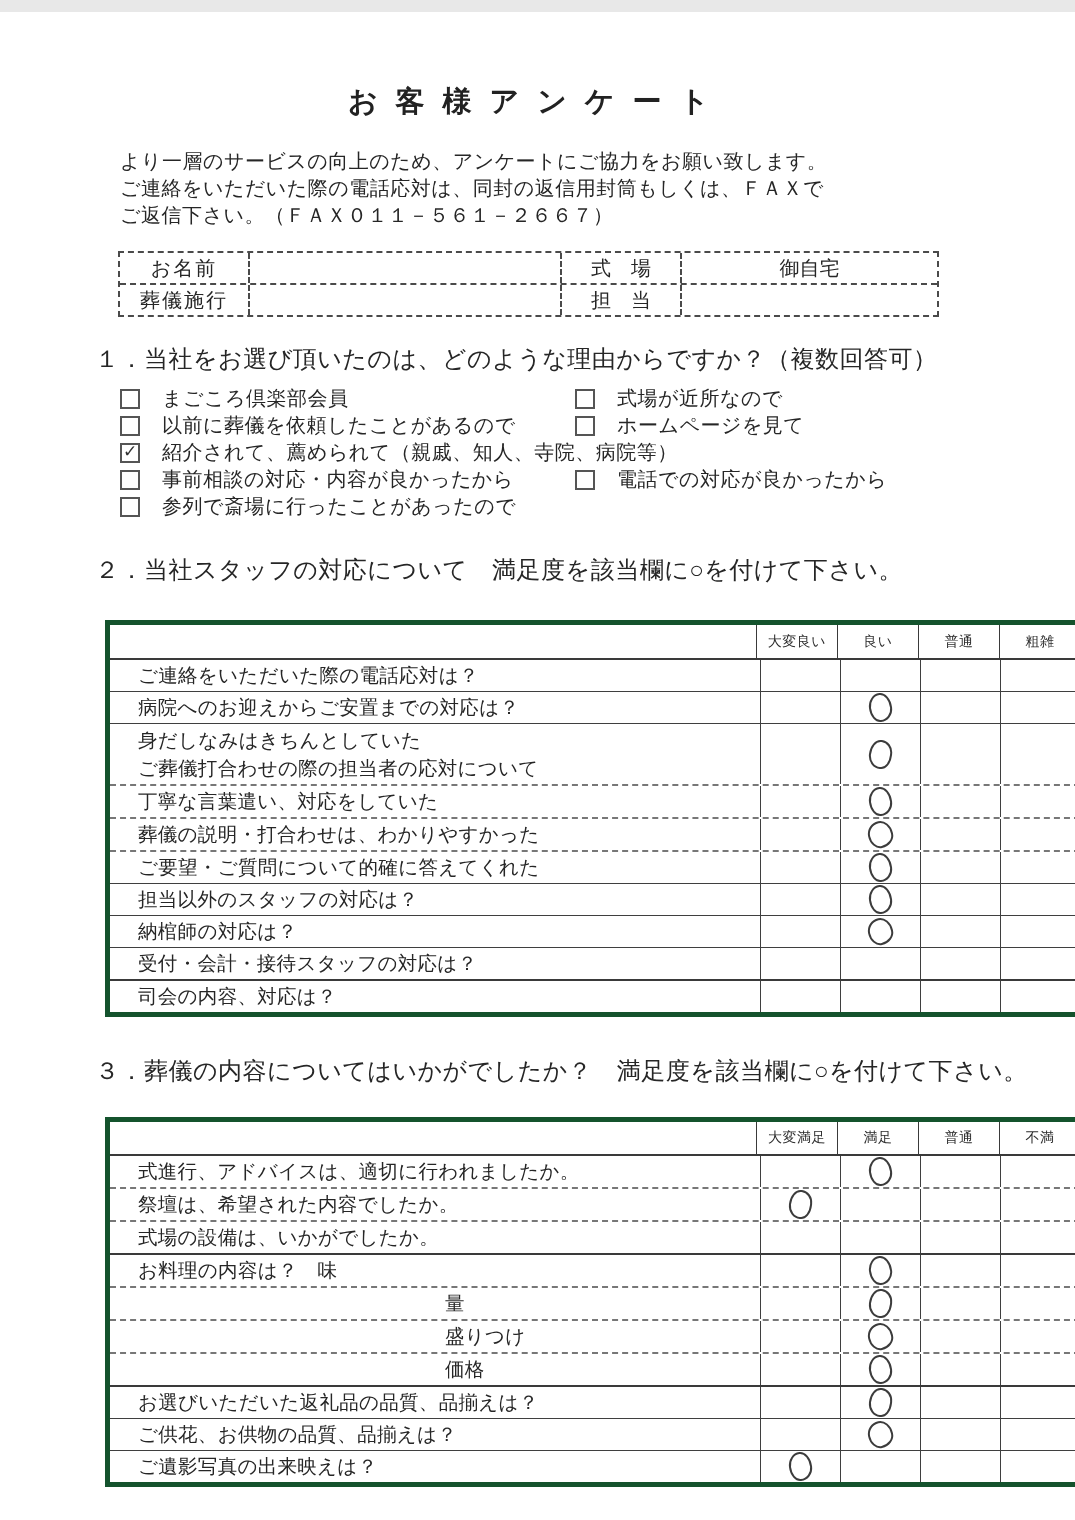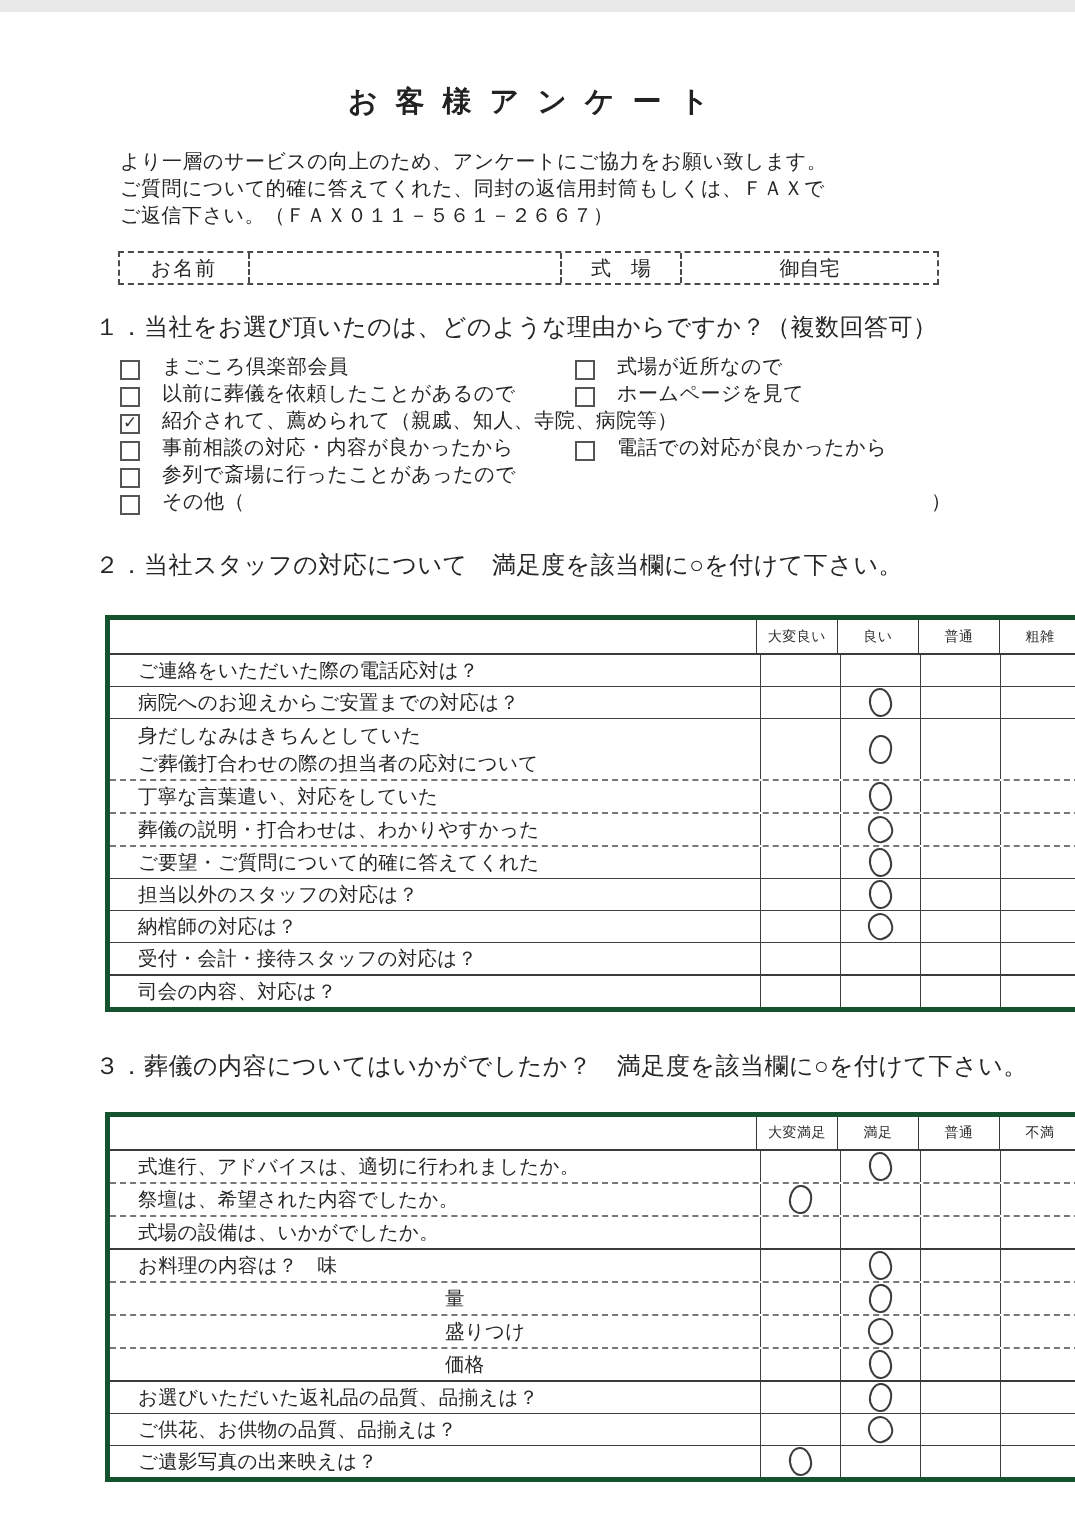--- a/index.html
+++ b/index.html
@@ -24,21 +24,21 @@
   .info-row + .info-row{border-top:2px dashed #4a4a4a;}
   .info-cell{display:flex;align-items:center;font-size:20px;}
   .info-label{width:128px;justify-content:center;border-right:2px dashed #4a4a4a;letter-spacing:2px;color:#262626;}
   .info-value1{width:310px;border-right:2px dashed #4a4a4a;}
   .info-label2{width:118px;justify-content:center;border-right:2px dashed #4a4a4a;color:#262626;}
   .info-value2{flex:1;justify-content:center;color:#262626;}
   
   .q-title{margin:26px 0 0 95px;font-size:24px;letter-spacing:0.5px;color:#262626;}
   .q1-list{margin:10px 0 0 0;}
   .q1-row{display:flex;align-items:center;height:27px;margin-left:120px;margin-right:120px;}
-  .q1-item{display:flex;align-items:flex-end;}
+  .q1-item{display:flex;align-items:center;}
   .q1-left{width:455px;}
   .cbx{
     width:16px;height:16px;border:2px solid #555;flex:0 0 auto;
     position:relative;background:#fff;
   }
   .cbx.checked::after{
     content:"✓";position:absolute;left:1px;top:-4px;font-size:17px;color:#333;
   }
   .q1-label{margin-left:22px;font-size:20px;letter-spacing:0.5px;color:#262626;white-space:nowrap;}
   .close-paren{margin-left:auto;font-size:20px;color:#262626;padding-right:4px;}
@@ -75,31 +75,37 @@
 </style>
 </head>
 <body>
 
 <div class="page">
 
   <div class="title">お客様アンケート</div>
 
   <div class="intro">
     <div>より一層のサービスの向上のため、アンケートにご協力をお願い致します。</div>
-    <div>ご質問について的確に答えてくれた、同封の返信用封筒もしくは、ＦＡＸで</div>
+    <div>ご連絡をいただいた際の電話応対は、同封の返信用封筒もしくは、ＦＡＸで</div>
     <div>ご返信下さい。（ＦＡＸ０１１－５６１－２６６７）</div>
   </div>
 
   <div class="infobox">
     <div class="info-row">
       <div class="info-cell info-label">お名前</div>
       <div class="info-cell info-value1"></div>
       <div class="info-cell info-label2">式　場</div>
       <div class="info-cell info-value2">御自宅</div>
     </div>
+    <div class="info-row">
+      <div class="info-cell info-label">葬儀施行</div>
+      <div class="info-cell info-value1"></div>
+      <div class="info-cell info-label2">担　当</div>
+      <div class="info-cell info-value2"></div>
+    </div>
   </div>
 
   <div class="q-title">１．当社をお選び頂いたのは、どのような理由からですか？（複数回答可）</div>
 
   <div class="q1-list">
     <div class="q1-row">
       <div class="q1-item q1-left">
         <span class="cbx"></span>
         <span class="q1-label">まごころ倶楽部会員</span>
       </div>
@@ -132,27 +138,20 @@
       <div class="q1-item">
         <span class="cbx"></span>
         <span class="q1-label">電話での対応が良かったから</span>
       </div>
     </div>
     <div class="q1-row">
       <div class="q1-item">
         <span class="cbx"></span>
         <span class="q1-label">参列で斎場に行ったことがあったので</span>
       </div>
-    </div>
-    <div class="q1-row">
-      <div class="q1-item">
-        <span class="cbx"></span>
-        <span class="q1-label">その他（</span>
-      </div>
-      <span class="close-paren">）</span>
     </div>
   </div>
 
   <div class="q-title" style="margin-top:34px;">２．当社スタッフの対応について　満足度を該当欄に○を付けて下さい。</div>
 
   <div class="tbl" style="margin-top:34px;">
     <div class="t-head">
       <div class="h-spacer"></div>
       <div class="h-cell">大変良い</div>
       <div class="h-cell">良い</div>

